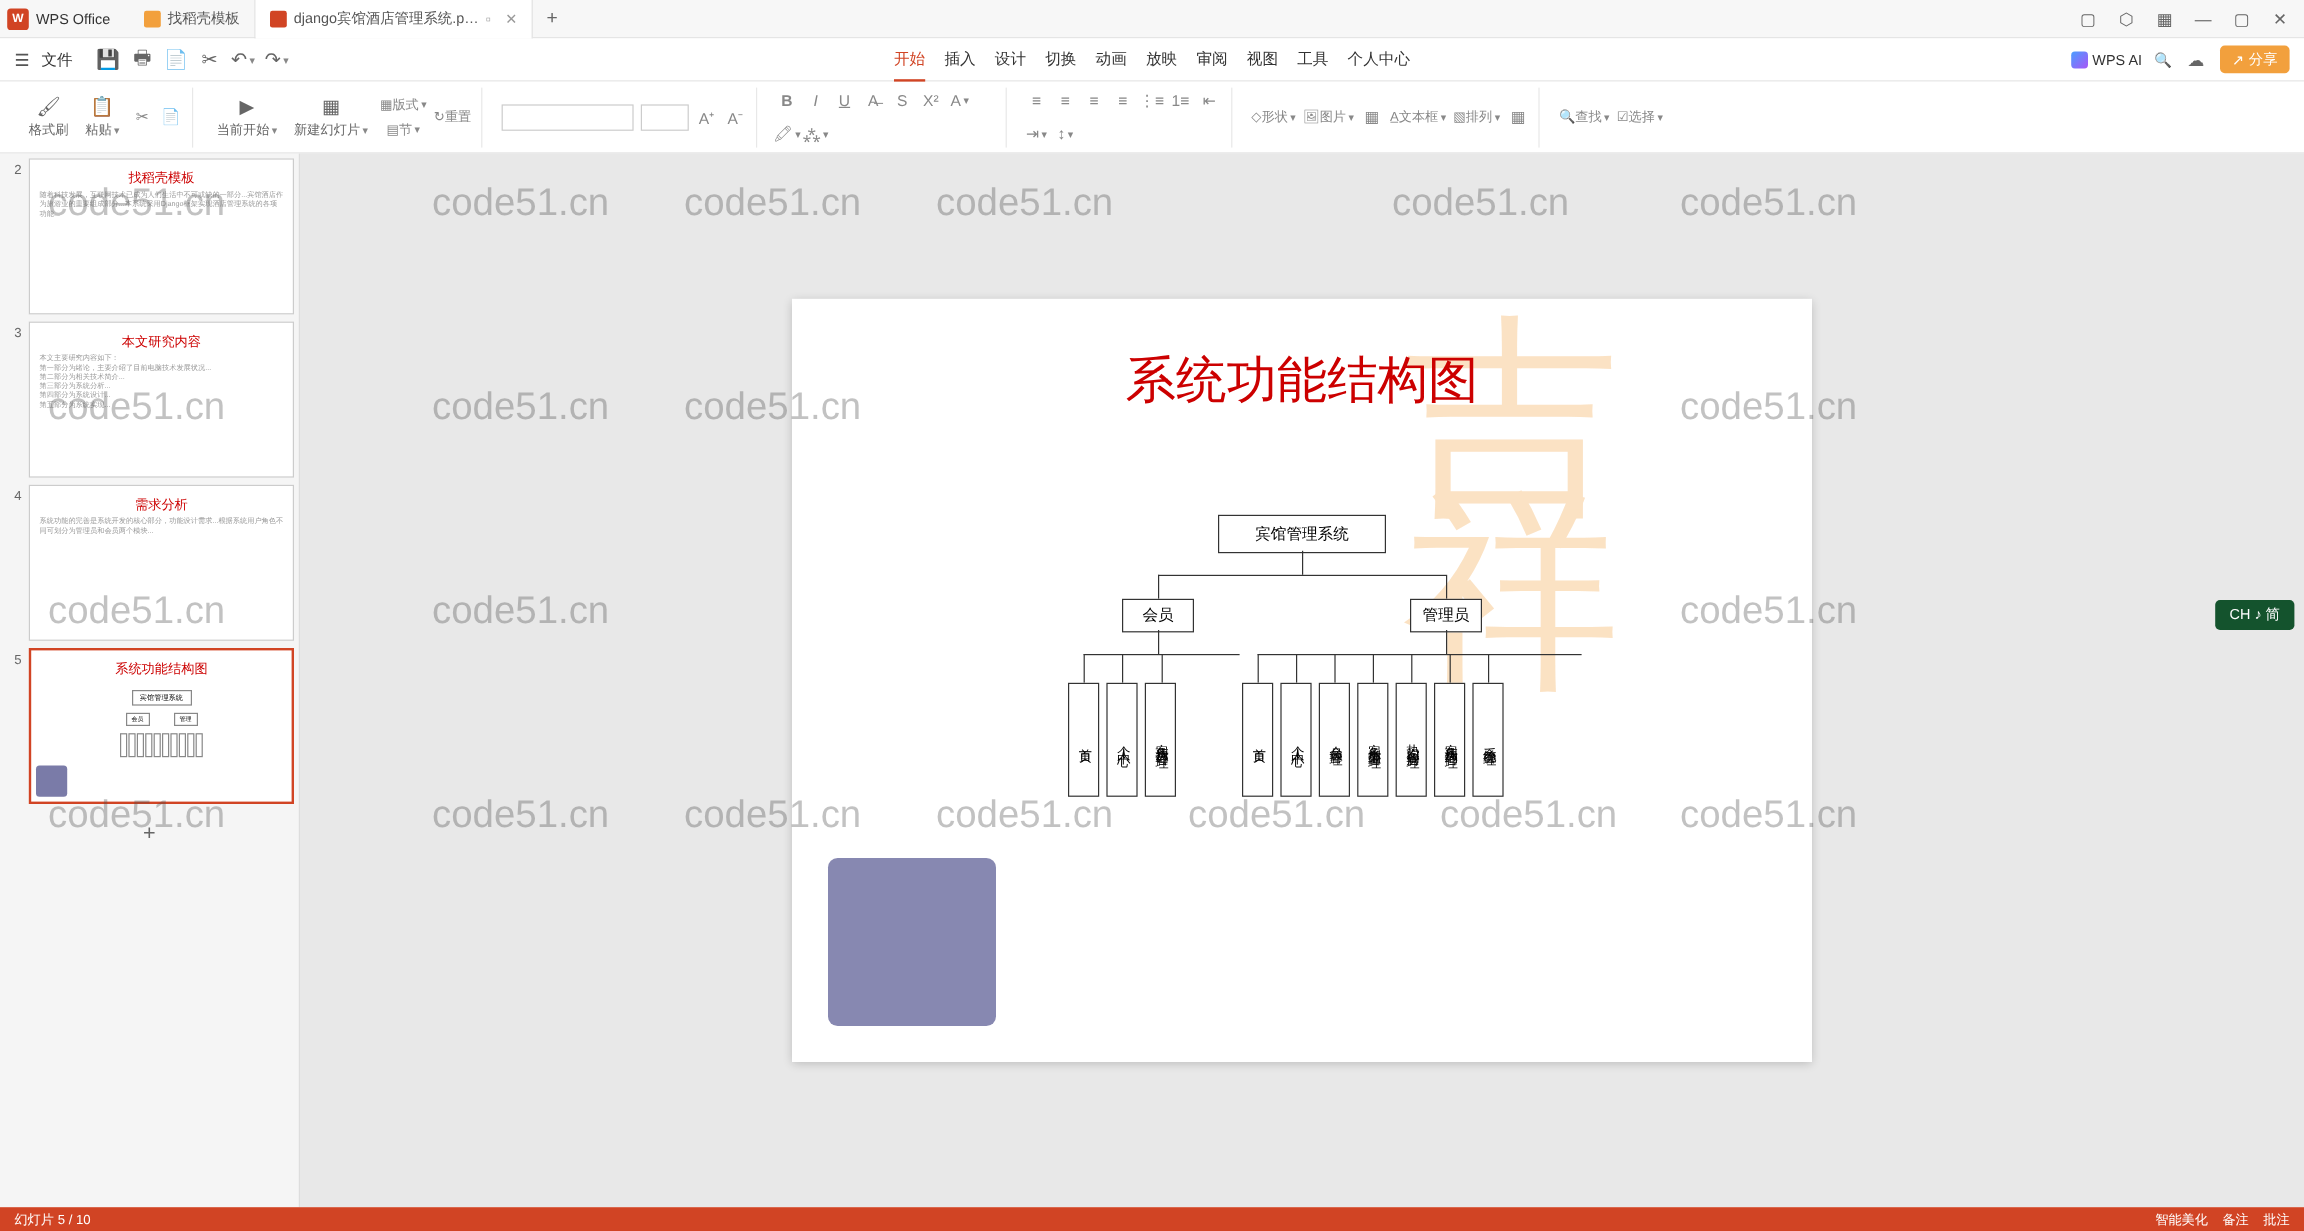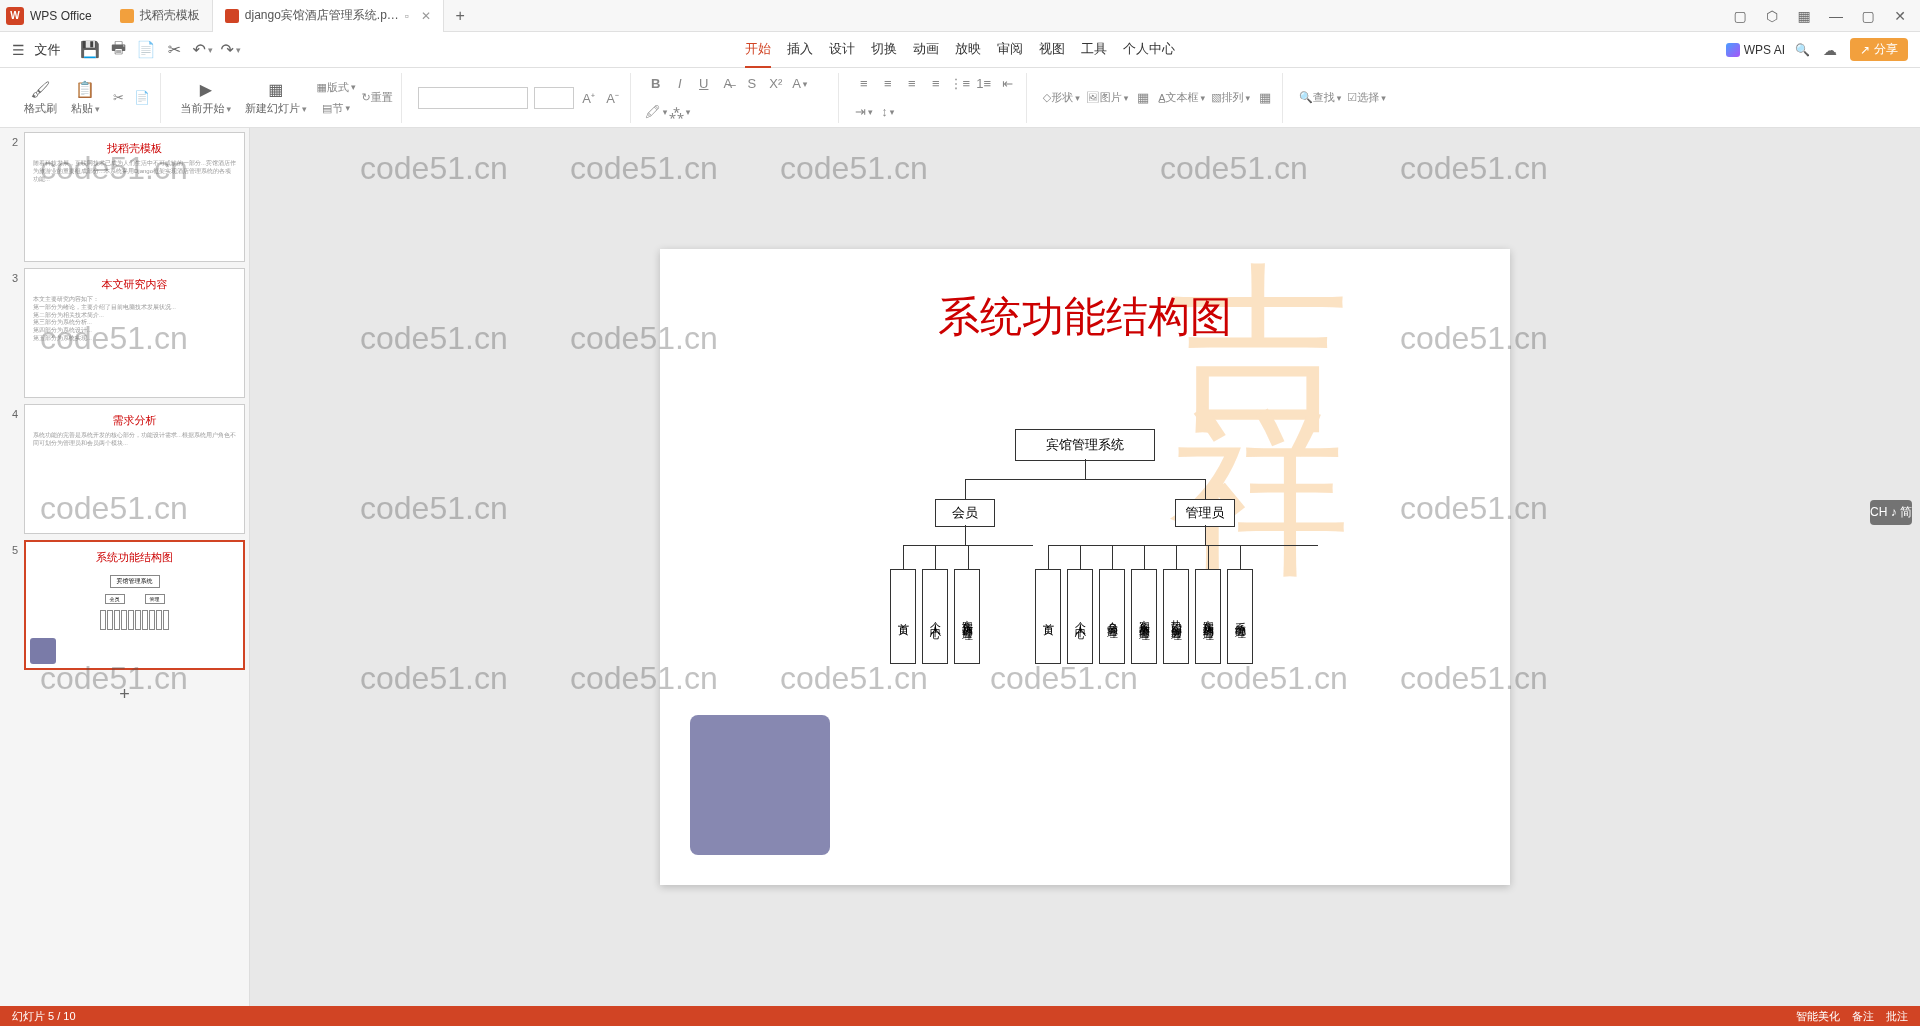--- a/index.html
+++ b/index.html
@@ -67,21 +67,21 @@
 .d-l3-row.right{left:170px}
 .d-vbox{border:1px solid #333;background:#fff;width:26px;height:95px;font-size:11px;writing-mode:vertical-rl;text-orientation:upright;display:flex;align-items:center;justify-content:center;letter-spacing:2px}
 .d-line{position:absolute;background:#333}
 .watermark-overlay{position:absolute;top:250px;left:50%;transform:translateX(-50%);font-size:28px;color:#c00;font-weight:bold;z-index:10;white-space:nowrap}
 .seal{position:absolute;bottom:30px;left:30px;width:140px;height:140px;background:#7a7ba8;border-radius:8px;opacity:.9}
 .bg-deco{position:absolute;right:20px;top:30px;width:320px;height:400px;opacity:.3;font-size:180px;color:#f2a03d;font-family:cursive;line-height:.8}
 .wm{position:absolute;color:rgba(80,80,80,.35);font-size:32px;pointer-events:none;z-index:100}
 .notes{height:24px;background:#f5f5f5;border-top:1px solid #ddd;padding:4px 12px;font-size:12px;color:#999}
 .statusbar{position:absolute;bottom:0;left:0;right:0;height:20px;background:#d14424;display:flex;align-items:center;padding:0 12px;font-size:11px;color:#fff;gap:16px}
 .sb-right{margin-left:auto;display:flex;gap:12px;align-items:center}
-.ime-badge{position:absolute;right:8px;top:500px;background:#737373;color:#fff;padding:4px 0;border-radius:4px;font-size:12px;z-index:200}
+.ime-badge{position:absolute;right:8px;top:500px;background:#14532d;color:#fff;padding:4px 12px;border-radius:4px;font-size:12px;z-index:200}
 </style>
 </head>
 <body>
 
 <div class="titlebar">
   <div class="app-icon">W</div>
   <div class="app-name">WPS Office</div>
   <div class="tabs">
     <div class="tab">
       <span class="tab-icon orange"></span>

